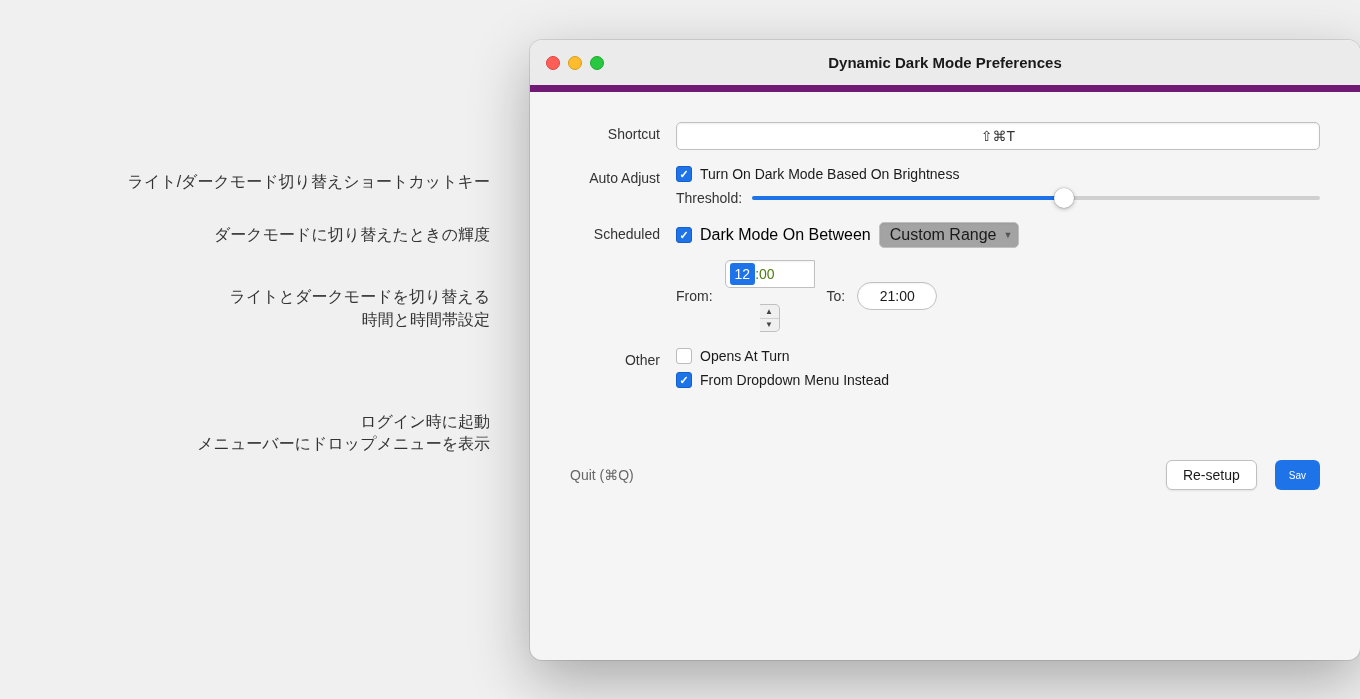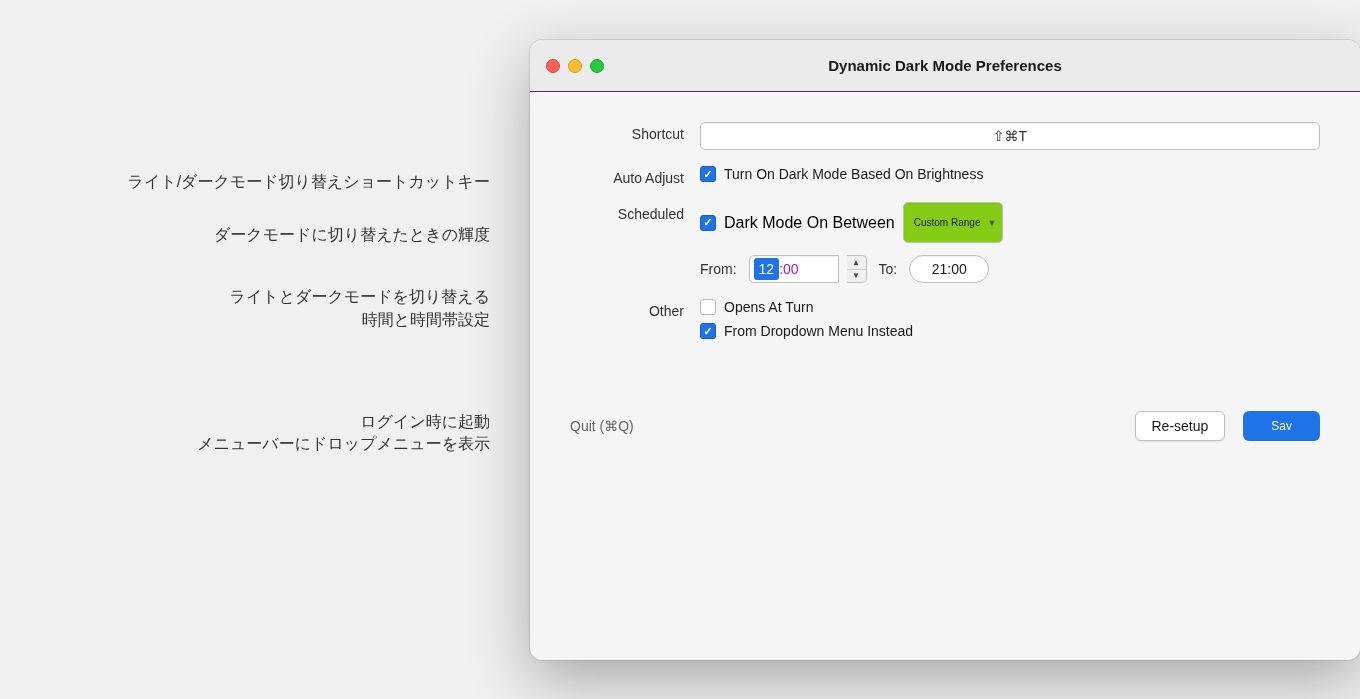--- a/index.html
+++ b/index.html
@@ -49,21 +49,21 @@
       min-height: 620px;
       background: #f5f5f5;
       border-radius: 12px;
       box-shadow: 0 20px 60px rgba(0,0,0,0.3), 0 0 0 1px rgba(0,0,0,0.1);
       overflow: hidden;
     }
 
     .title-bar {
       height: 52px;
       background: #ebebeb;
-      border-bottom: 1px solid #701a75;
+      border-bottom: 7px solid #701a75;
       display: flex;
       align-items: center;
       padding: 0 16px;
       position: relative;
     }
 
     .traffic-lights {
       display: flex;
       gap: 8px;
       align-items: center;
@@ -83,21 +83,21 @@
     .window-title {
       position: absolute;
       left: 50%;
       transform: translateX(-50%);
       font-size: 15px;
       font-weight: 600;
       color: #1a1a1a;
     }
 
     .window-content {
-      padding: 30px 40px 30px 40px;
+      padding: 30px 40px 30px 16px;
     }
 
     
     .form-row {
       display: flex;
       align-items: flex-start;
       margin-bottom: 20px;
     }
 
     .form-label {
@@ -237,21 +237,22 @@
     }
 
     .time-label {
       font-size: 14px;
       color: #333;
     }
 
     .time-input-wrapper {
       display: flex;
       align-items: center;
-      gap: 8px;
+      gap: 16px;
+      flex-direction: column;
     }
 
     .time-input {
       height: 28px;
       width: 90px;
       border: 1px solid #c0c0c0;
       border-radius: 5px 0 0 5px;
       background: white;
       text-align: center;
       font-size: 14px;
@@ -265,21 +266,21 @@
     .time-input .hour-selected {
       background: #1e73e8;
       color: white;
       padding: 3px 5px;
       border-radius: 3px;
       margin-left: 4px;
     }
 
     .time-input .colon-rest {
       font-size: 14px;
-      color: #a21caf;
+      color: #4d7c0f;
       margin-right: 20px;
     }
 
     .stepper {
       width: 20px;
       height: 28px;
       border: 1px solid #c0c0c0;
       border-left: none;
       border-radius: 0 5px 5px 0;
       background: #f0f0f0;
@@ -333,42 +334,42 @@
       border: 1px solid #c0c0c0;
       border-radius: 6px;
       font-size: 14px;
       color: #1a1a1a;
       cursor: pointer;
       box-shadow: 0 1px 2px rgba(0,0,0,0.08);
     }
 
     .btn-save {
       height: 30px;
-      padding: 0 28px;
+      padding: 0 14px;
       background: #1e73e8;
       border: none;
       border-radius: 6px;
-      font-size: 12px;
+      font-size: 10px;
       color: white;
       cursor: pointer;
       font-weight: 500;
     }
 
     .form-section {
       margin-bottom: 16px;
     }
 
     
     .dropdown-display {
-      height: 41px;
-      background: #84cc16;
+      height: 26px;
+      background: #a3a3a3;
       border: 1px solid #c0c0c0;
       border-radius: 5px;
       padding: 0 22px 0 10px;
-      font-size: 10px;
+      font-size: 16px;
       color: #1a1a1a;
       display: flex;
       align-items: center;
       cursor: pointer;
       box-shadow: inset 0 1px 2px rgba(0,0,0,0.05);
       white-space: nowrap;
     }
   </style>
 </head>
 <body>
@@ -413,20 +414,27 @@
     </div>
 
     <div class="form-row form-section">
       <div class="form-label">Auto Adjust</div>
       <div class="form-control">
         <div class="checkbox-row">
           <div class="checkbox">
             <span class="checkbox-check">✓</span>
           </div>
           <span>Turn On Dark Mode Based On Brightness</span>
+        </div>
+        <div class="threshold-row">
+          <span>Threshold:</span>
+          <div class="slider-container">
+            <div class="slider-fill"></div>
+            <div class="slider-thumb"></div>
+          </div>
         </div>
       </div>
     </div>
 
     <div class="form-row form-section">
       <div class="form-label">Scheduled</div>
       <div class="form-control">
         <div class="scheduled-top">
           <div class="checkbox">
             <span class="checkbox-check">✓</span>

